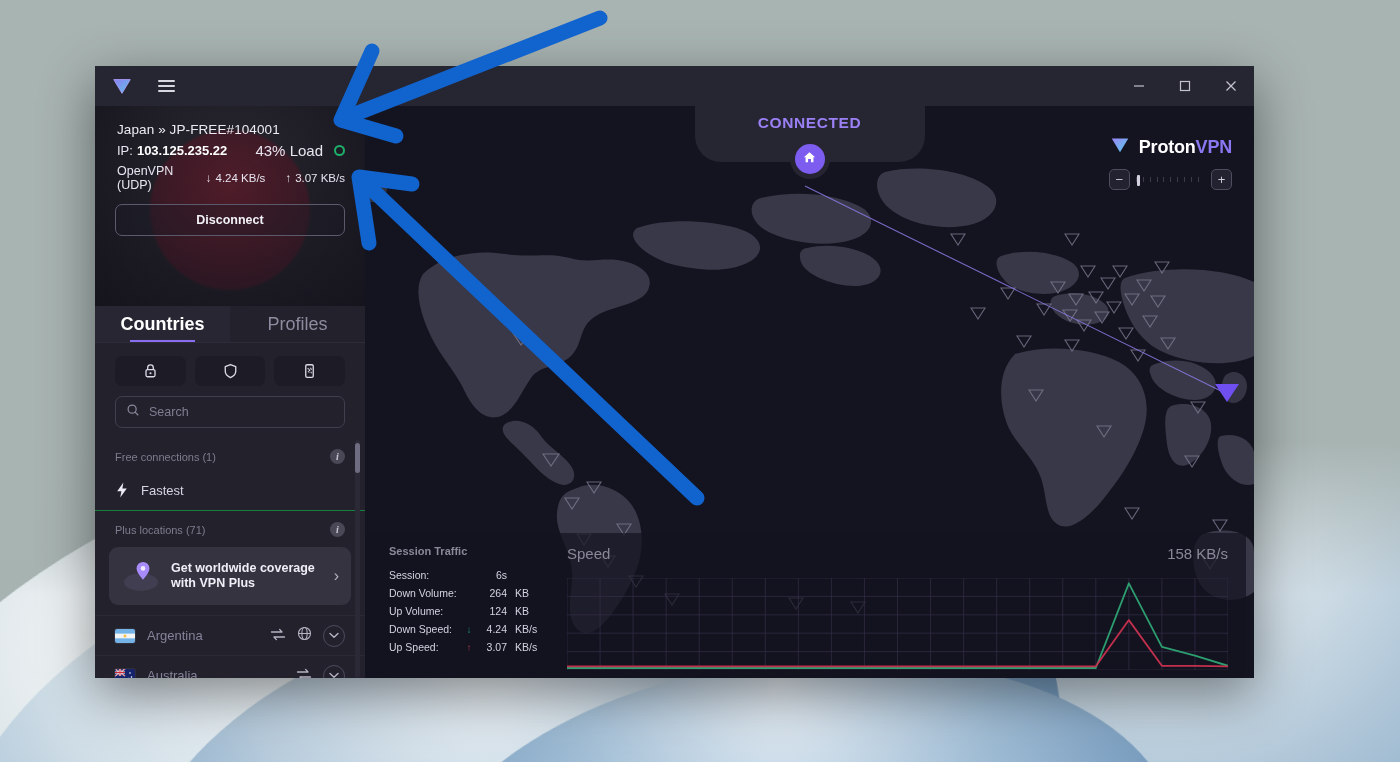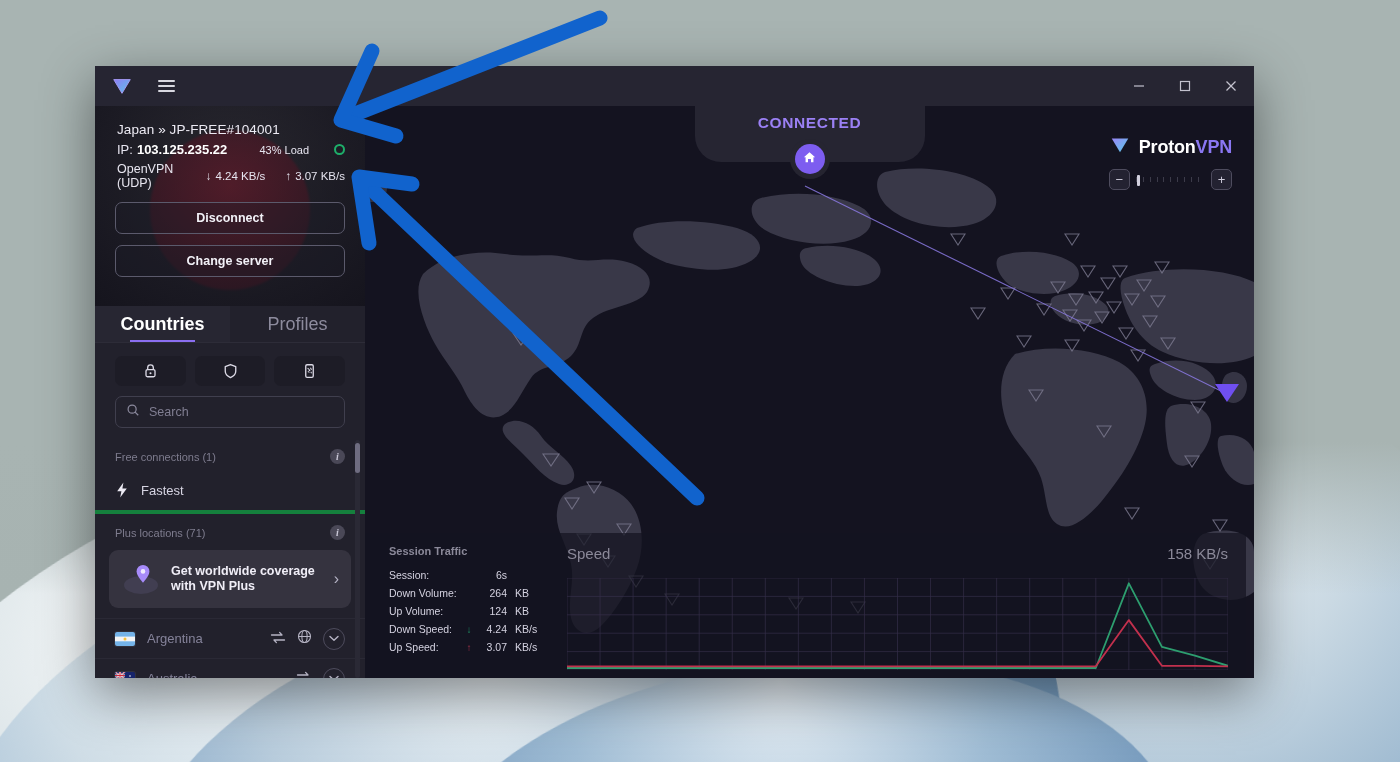--- a/index.html
+++ b/index.html
@@ -74,21 +74,21 @@
   .flag-bg { position:absolute; inset:0; background: linear-gradient(180deg,#55545c 0%, #44434c 40%, #3a3942 100%); opacity:.55; }
   .flag-dot { position:absolute; left:50%; top:52%; width:160px; height:160px; margin-left:-80px; margin-top:-80px;
               border-radius:50%; background:#8d1f35; opacity:.62; filter: blur(1px); }
   .flag-shade { position:absolute; inset:0;
      background: radial-gradient(ellipse at 50% 40%, rgba(0,0,0,.25) 0%, rgba(20,19,28,.80) 72%, rgba(20,19,28,.95) 100%); }
   .conn-inner { position:relative; z-index:3; padding:16px 20px 0 22px; }
   .srv-line { color:#eceaf3; font-size:13.5px; letter-spacing:.1px; margin-bottom:5px; white-space:nowrap; }
   .ip-row { display:flex; align-items:center; font-size:13px; color:#e6e4ef; margin-bottom:5px; }
   .ip-label { color:#e6e4ef; }
   .ip-val { font-weight:bold; color:#ffffff; margin-left:4px; }
-  .load-wrap { margin-left:auto; display:flex; align-items:center; gap:25px; color:#e6e4ef; font-size:11px; }
+  .load-wrap { margin-left:auto; display:flex; align-items:center; gap:11px; color:#e6e4ef; font-size:15px; }
   .load-ring { width:11px; height:11px; border-radius:50%; border:2px solid #1eaf6a; }
   .proto-row { display:flex; align-items:center; font-size:12.5px; color:#e6e4ef; gap:0; }
   .proto-name { color:#e8e6f0; }
   .spd { display:flex; align-items:center; gap:4px; font-size:11.5px; color:#e6e4ef; white-space:nowrap; }
   .spd.down { margin-left:32px; }
   .spd.up { margin-left:20px; }
   .btn-stack { position:relative; z-index:3; padding:12px 20px 0 20px; }
   .ghost-btn {
     display:block; width:100%; height:32px; line-height:30px; text-align:center;
     border:1px solid #5b5a6c; border-radius:7px; background:rgba(30,29,40,.35);
@@ -278,21 +278,20 @@
             </span>
             <span class="spd up">
               <span>↑</span>
               <span>3.07 KB/s</span>
             </span>
           </div>
         </div>
 
         <div class="btn-stack">
           <button class="ghost-btn">Disconnect</button>
-          <button class="ghost-btn">Change server</button>
         </div>
       </div>
 
       <div id="tabs">
         <div class="tab active">Countries</div>
         <div class="tab">Profiles</div>
       </div>
 
       <div id="filters">
         <div class="filt">
@@ -337,21 +336,21 @@
 
         <div class="row noline">
           <span style="display:flex;align-items:center;">
             <svg width="14" height="16" viewBox="0 0 14 16">
                 <path d="M8.4 0.6 L2.2 9.2 H6.4 L5.2 15.4 L11.8 6.6 H7.4 Z" fill="#eceaf3"></path>
               </svg>
           </span>
           <span class="row-label">Fastest</span>
         </div>
 
-        <div class="group-hdr" style="border-top:4px solid #15803d;padding-top:11px;gap:11px;">
+        <div class="group-hdr" style="border-top:1px solid #15803d;padding-top:11px;gap:11px;">
           <span class="gt">Plus locations (71)</span>
           <span class="info-i">i</span>
         </div>
 
         <div id="promo">
           <span class="promo-ill">
             <svg width="44" height="40" viewBox="0 0 44 40">
               <ellipse cx="20" cy="26" rx="17" ry="9" fill="#4b4760" opacity=".55"></ellipse>
               <path d="M22 6 a6.4 6.4 0 0 1 6.4 6.4 c0 4.6 -6.4 11.2 -6.4 11.2 s-6.4 -6.6 -6.4 -11.2 A6.4 6.4 0 0 1 22 6 z" fill="#a78bfa"></path>
               <circle cx="22" cy="12.4" r="2.3" fill="#efeaff"></circle>

